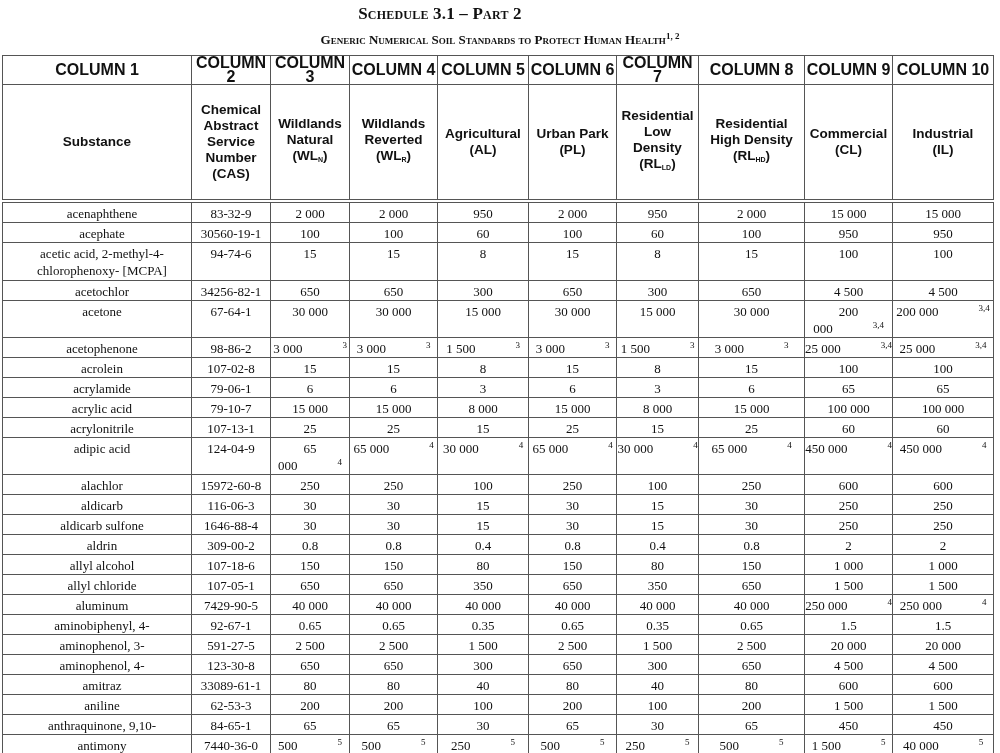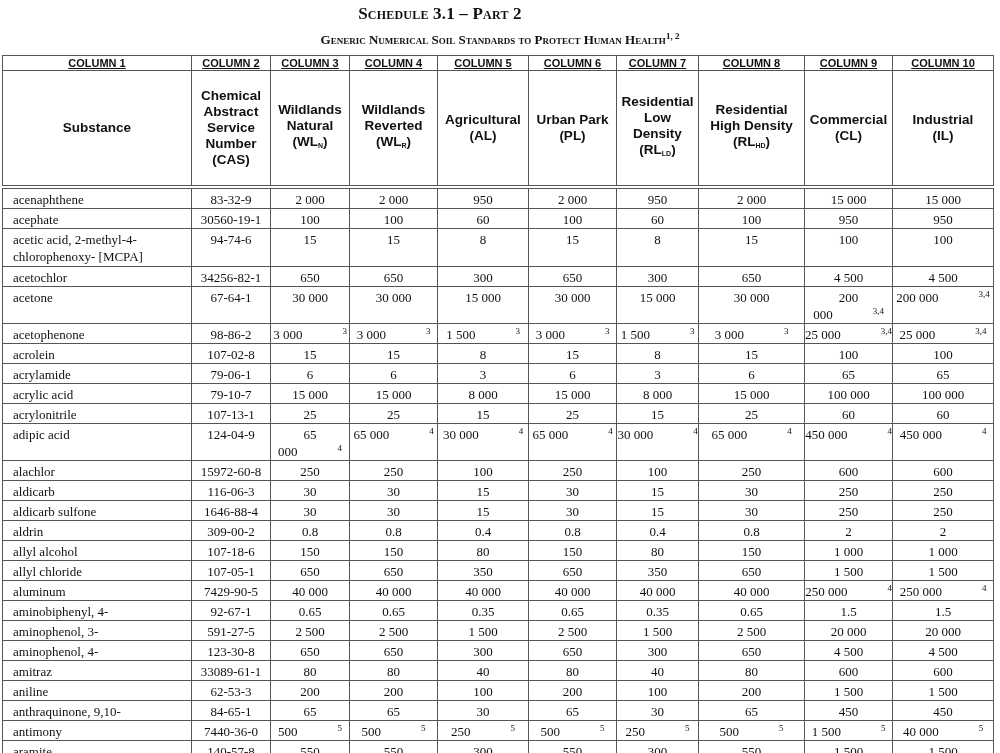--- a/index.html
+++ b/index.html
@@ -18,28 +18,28 @@
   table.std {
     position: absolute; left: 2px; top: 55px; width: 991px;
     border-collapse: collapse; table-layout: fixed;
     border: 1.5px solid #444;
   }
   table.std th, table.std td { border: 1px solid #555; padding: 0; }
   table.std th {
     font-family: "Liberation Sans", "DejaVu Sans", sans-serif; font-weight: bold;
     text-align: center; color: #111;
   }
-  tr.colnums th { font-size: 11px; height: 14px; line-height: 14px; text-decoration: underline; }
+  tr.colnums th { font-size: 16px; height: 14px; line-height: 14px; }
   tr.colnames th { font-size: 13.5px; line-height: 16px; height: 114px; vertical-align: middle; border-bottom: 4px double #555; }
   tr.colnames th .sub { font-size: 7px; vertical-align: -2px; }
   table.std td {
     font-family: "Liberation Serif", "DejaVu Serif", serif; font-size: 13px;
     line-height: 17px; vertical-align: top; text-align: center; padding-top: 2px;
   }
-  table.std td.name { text-align: left; padding-left: 10px; }
+  table.std td.name { text-align: center; padding-left: 10px; }
   table.std td sup { font-size: 9px; line-height: 0; padding-left: 40px; }
   tr.r td { height: 17px; }
   tr.r2 td { height: 35px; }
 </style>
 </head>
 <body>
 
 <div class="title">Schedule 3.1 – Part 2</div>
 <div class="subtitle"><span>Generic Numerical Soil Standards to Protect Human Health</span><sup>1, 2</sup></div>
 

